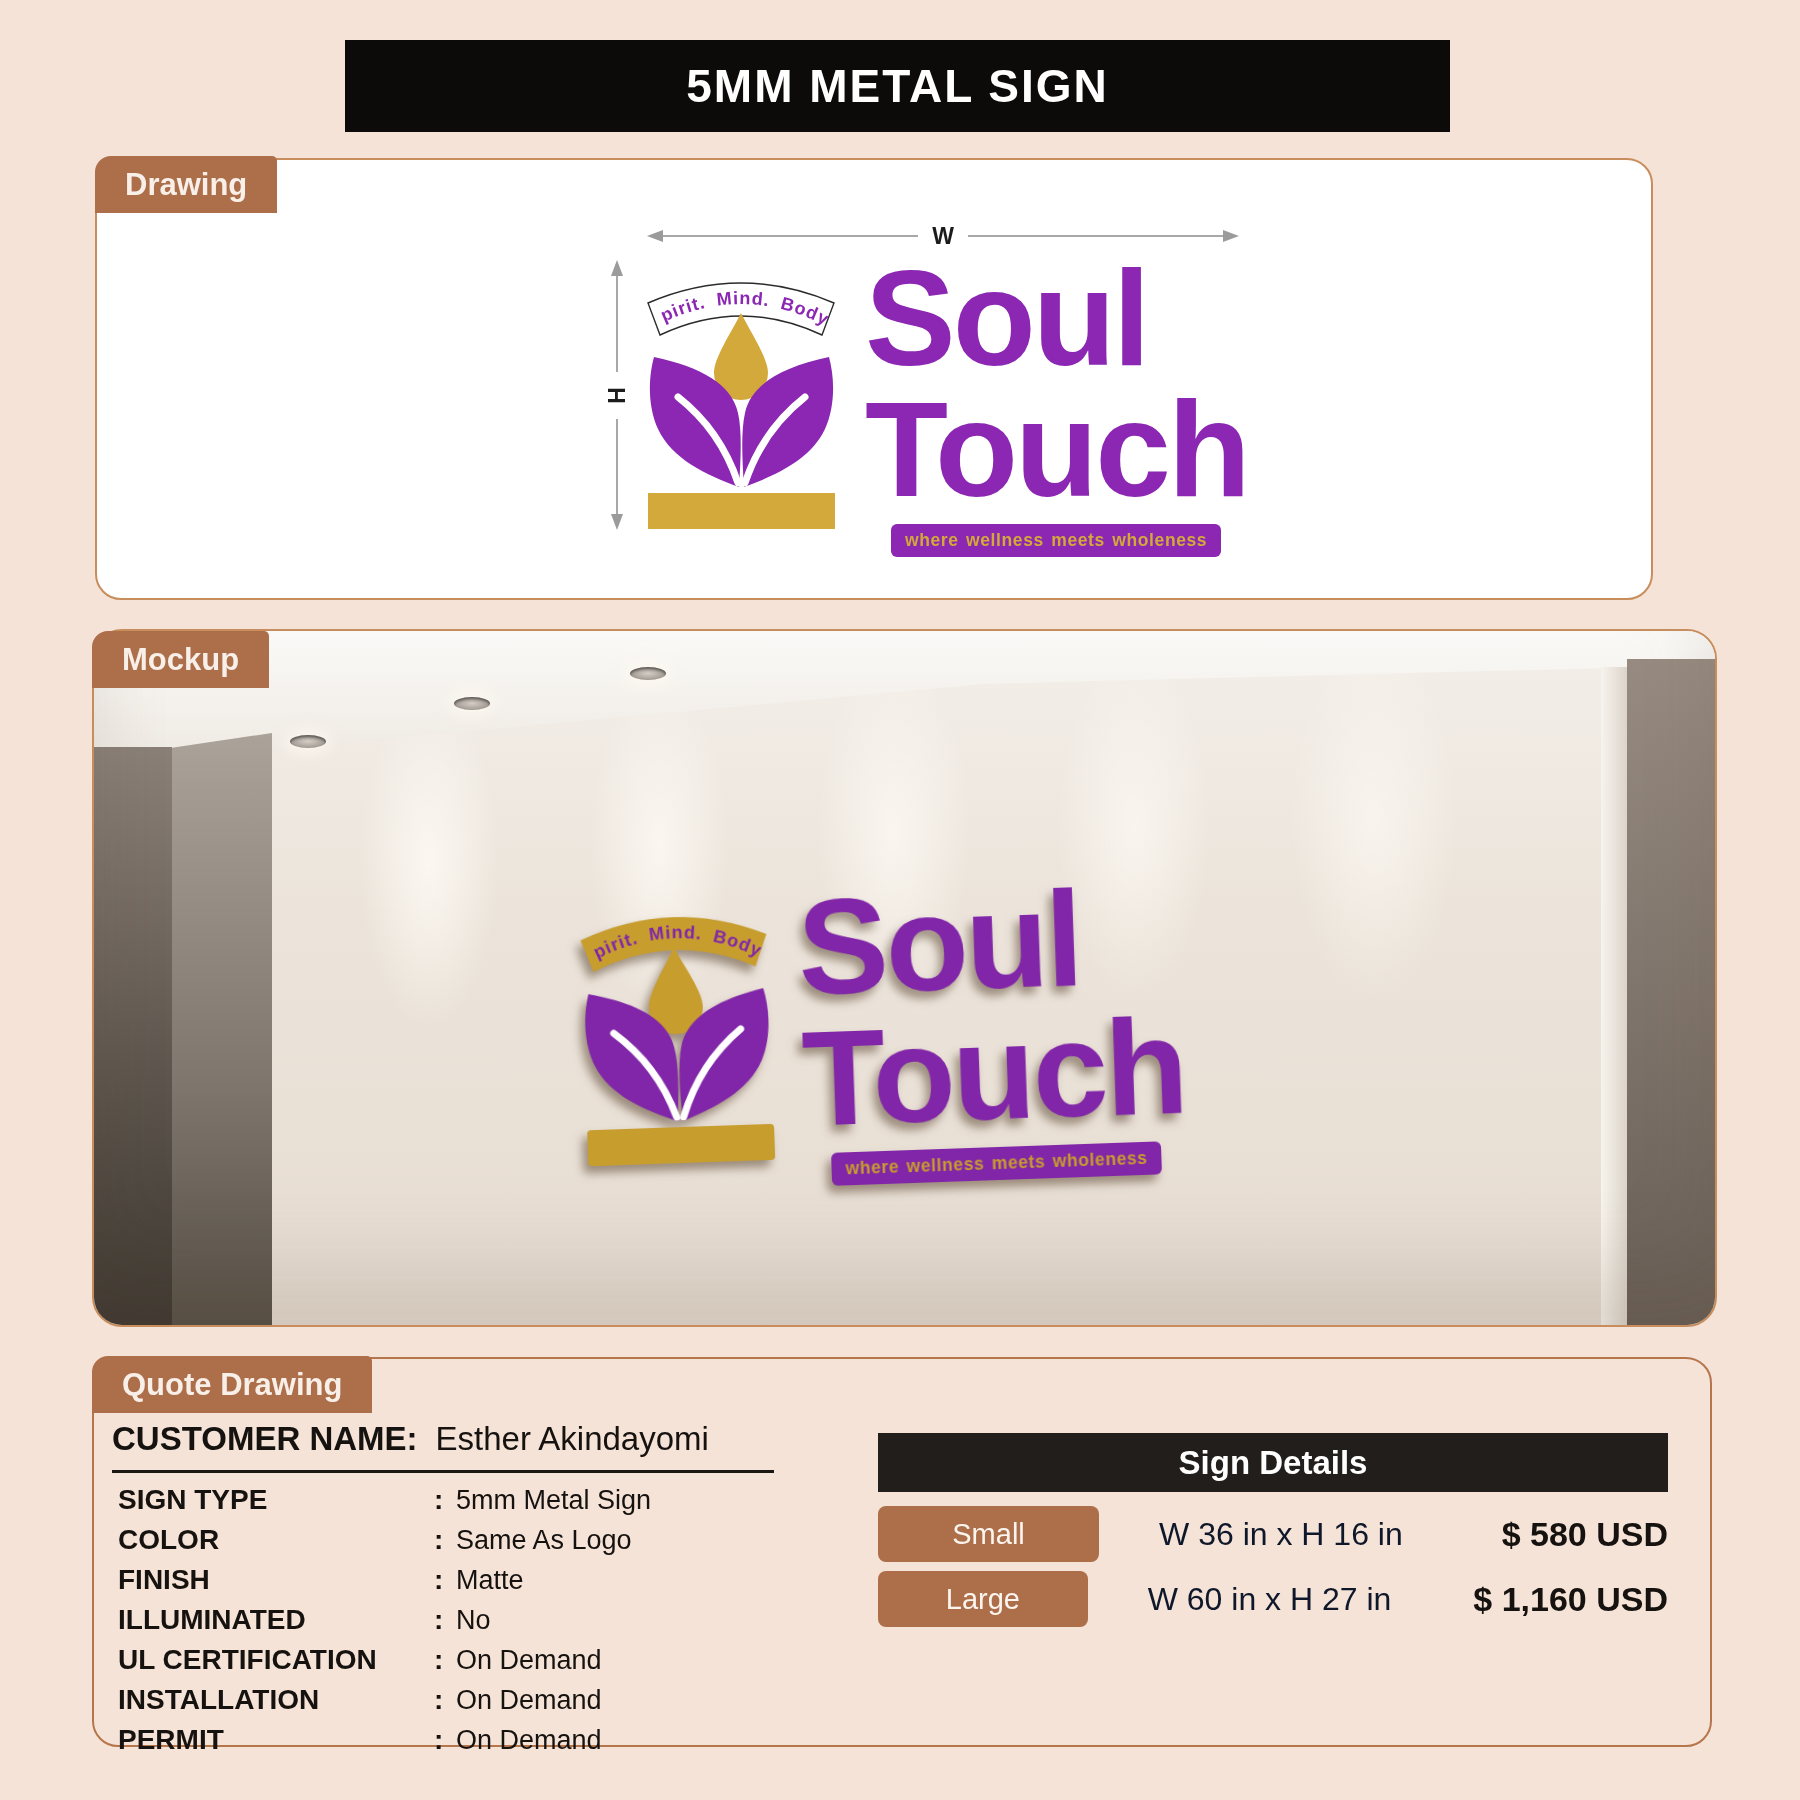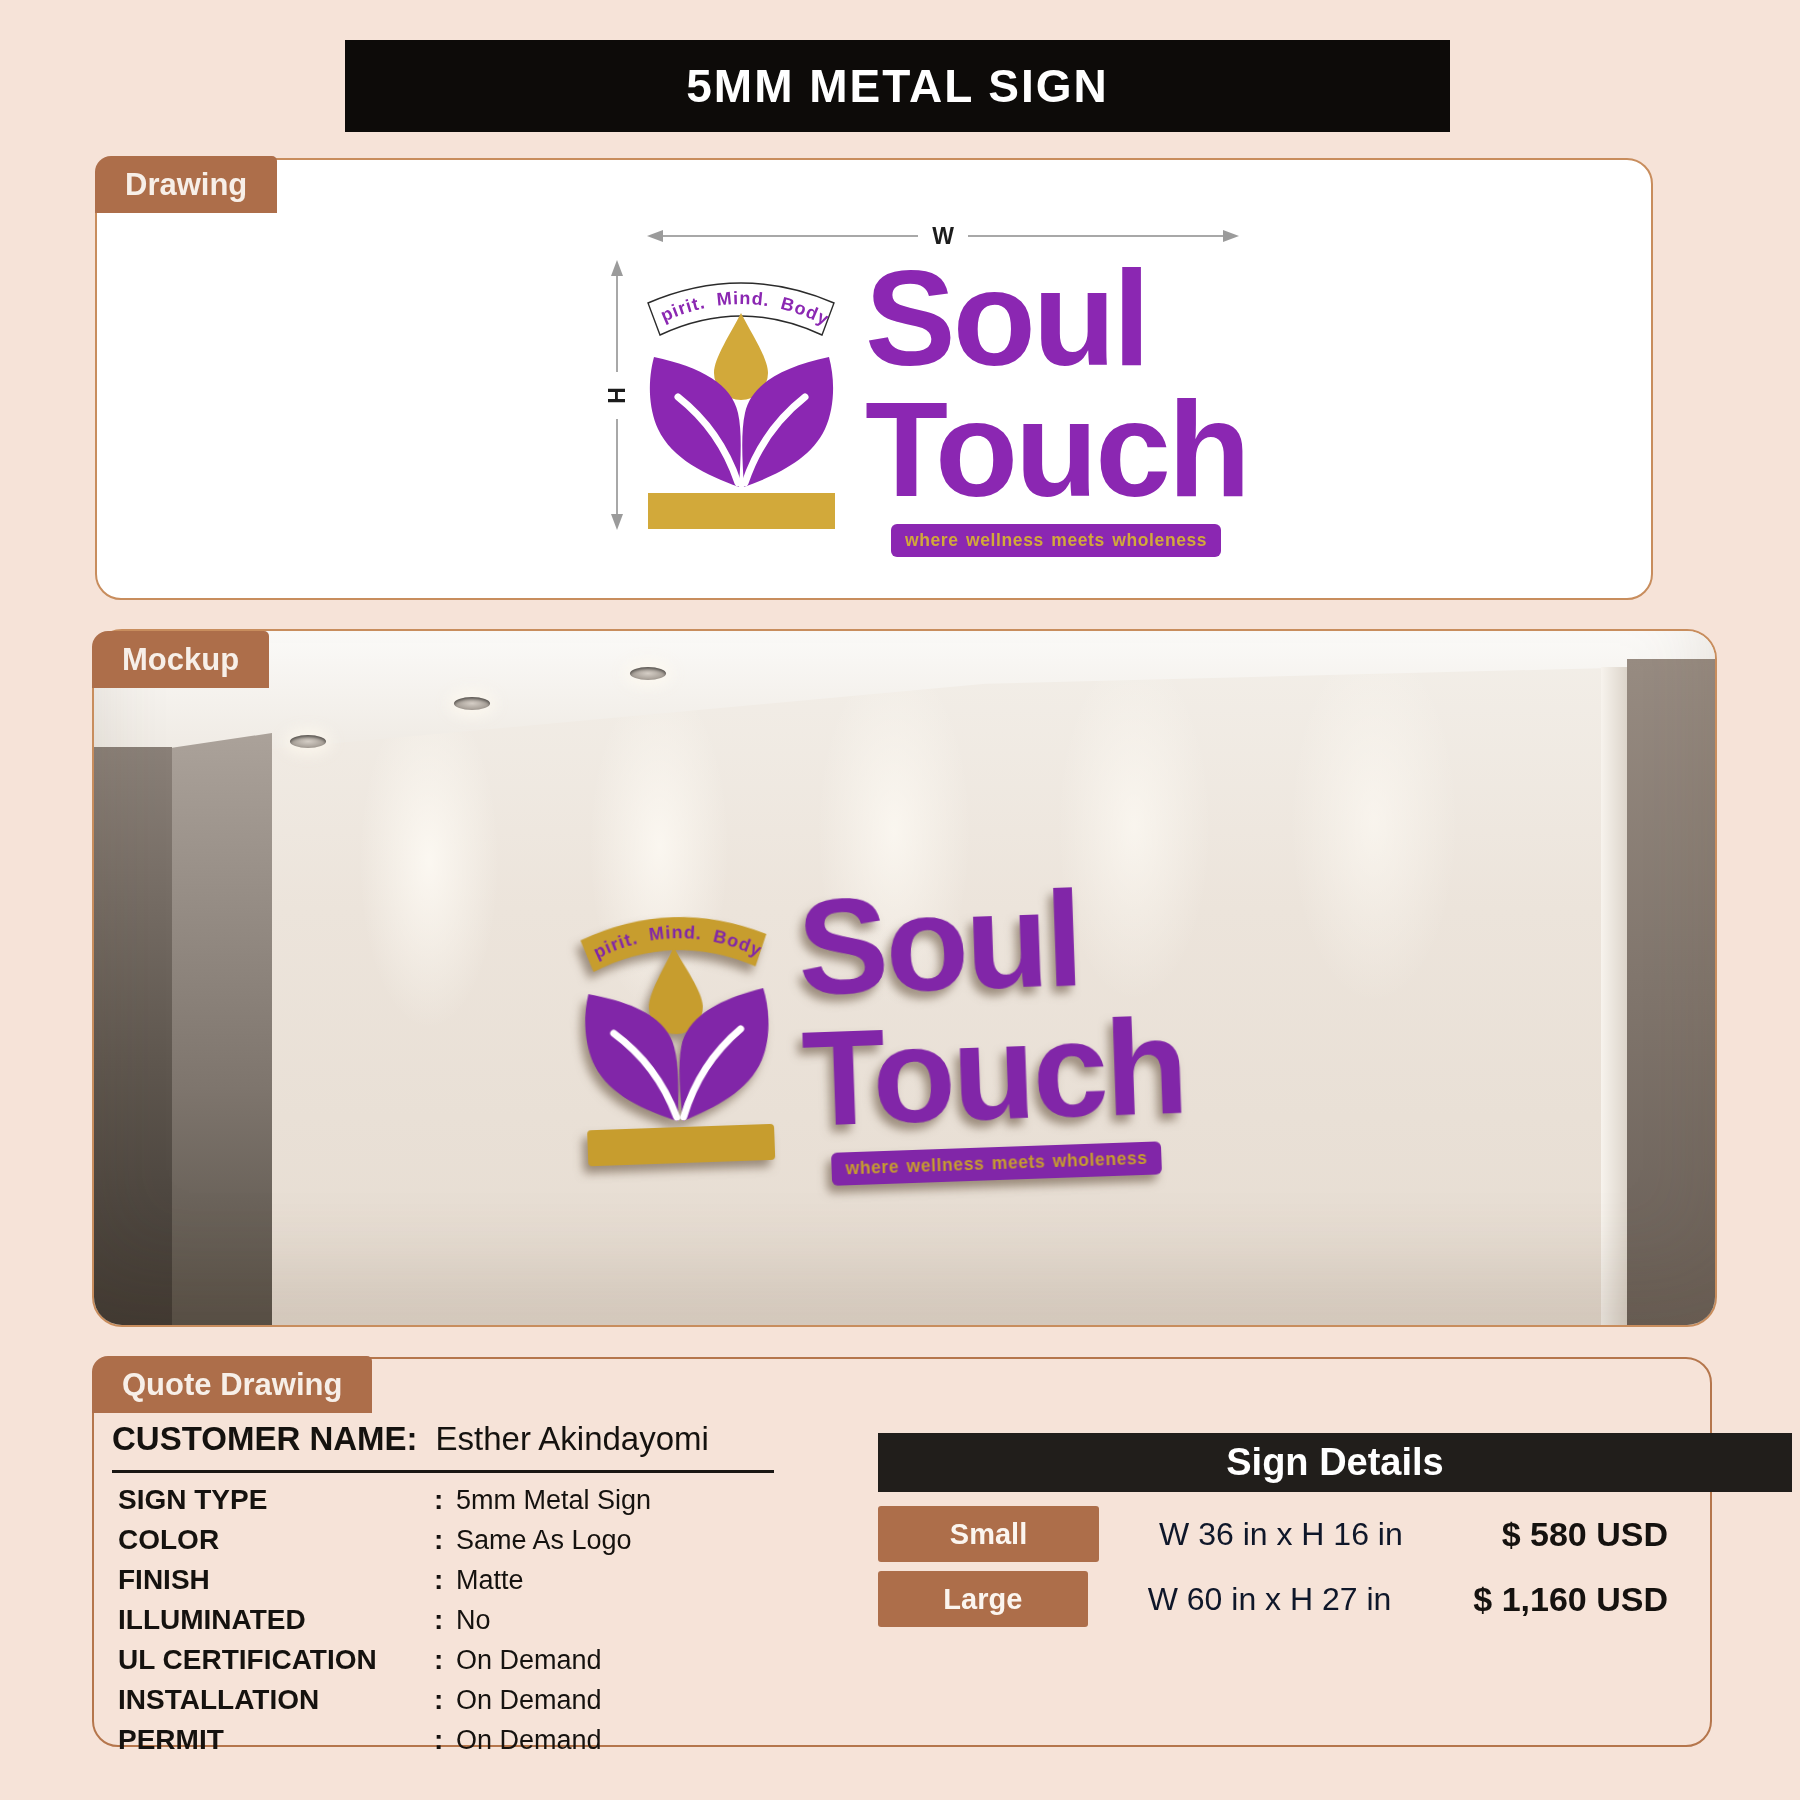--- a/index.html
+++ b/index.html
@@ -110,29 +110,29 @@
     display:flex;align-items:baseline;gap:18px;
     font-size:33px;padding-bottom:12px;border-bottom:3px solid #1a1713;
   }
   .customer-label{font-weight:bold;}
   .specs{position:absolute;left:118px;top:1480px;width:680px;}
   .spec-row{display:grid;grid-template-columns:316px 22px auto;align-items:baseline;padding:4px 0;}
   .spec-label{font-size:28px;font-weight:bold;}
   .spec-colon{font-size:28px;font-weight:bold;}
   .spec-value{font-size:27px;}
   .sd-header{
-    position:absolute;left:878px;top:1433px;width:914px;height:59px;
+    position:absolute;left:878px;top:1433px;width:790px;height:59px;
     background:#211e1b;color:#ffffff;display:flex;align-items:center;justify-content:center;
-    font-size:38px;font-weight:bold;
+    font-size:33px;font-weight:bold;
   }
   .sd-rows{position:absolute;left:878px;top:1506px;width:790px;}
   .sd-row{display:flex;align-items:center;height:56px;margin-bottom:9px;}
   .sd-badge{width:222px;height:56px;background:#ad6e4a;color:#fbf5ef;
     display:flex;align-items:center;justify-content:center;
-    font-size:29px;font-weight:bold;border-radius:3px;}
+    font-size:29px;font-weight:normal;border-radius:8px;}
   .sd-size{margin-left:60px;width:332px;font-size:32px;color:#0f172a;}
   .sd-price{margin-left:12px;font-size:34px;font-weight:bold;white-space:nowrap;}
 </style>
 </head>
 <body>
 
 <div class="page">
 
   <div class="title-bar">5MM METAL SIGN</div>
 

